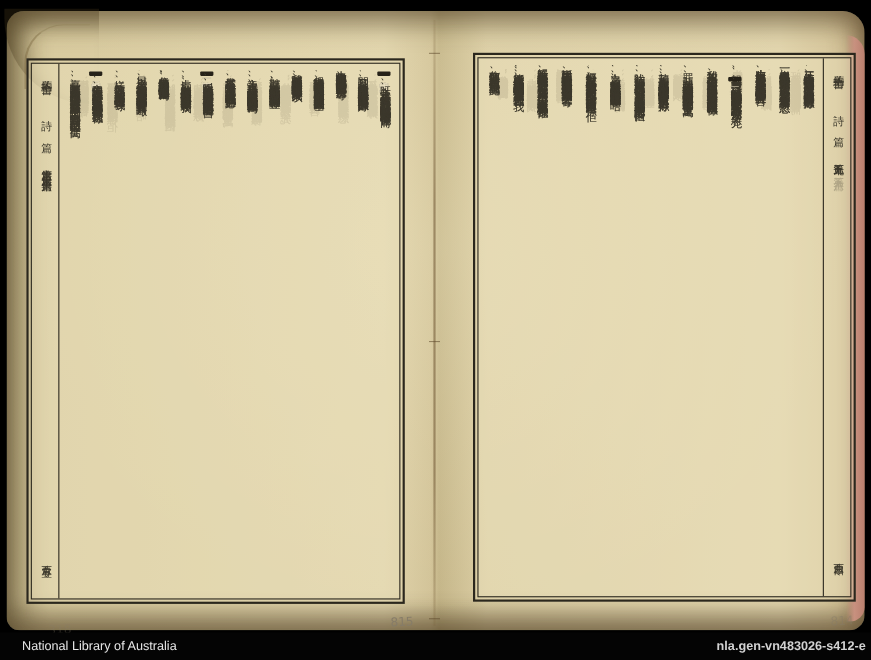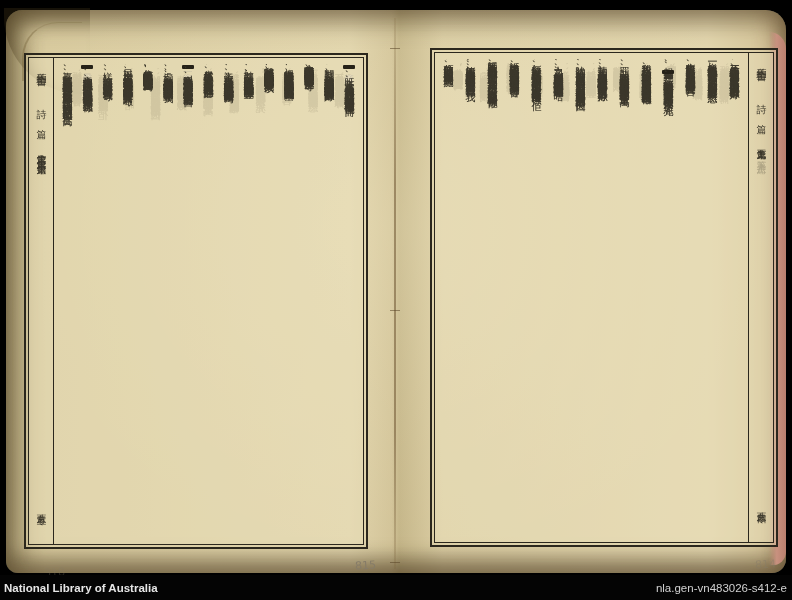--- a/index.html
+++ b/index.html
@@ -62,22 +62,22 @@
   
   .pencil{position:absolute;font-family:"DejaVu Sans",sans-serif;color:#867c68;
     font-size:11px;transform:rotate(-3deg);}
   .p-center{left:349px;top:549px;}
   .p-right{left:749px;top:548px;opacity:.45;}
   .p-left{left:38px;top:556px;opacity:.28;}
   
   .footer{position:absolute;left:0;right:0;top:575px;height:25px;background:#040404;
     display:flex;align-items:center;justify-content:space-between;
     font-family:"Liberation Sans","DejaVu Sans",sans-serif;font-size:11.5px;color:#e6e6e6;}
-  .footer .fl{margin-left:4px;font-weight:bold;}
-  .footer .fr{margin-right:5px;color:#d2d2d2;}
+  .footer .fl{margin-left:20px;}
+  .footer .fr{margin-right:5px;color:#d2d2d2;font-weight:bold;}
 </style>
 </head>
 <body>
 
 <div class="stage">
   <div class="paper">
     <div class="curl"></div>
     <div class="fore-edge"></div>
     <div class="gutter">
       <i class="tick t1"></i>

